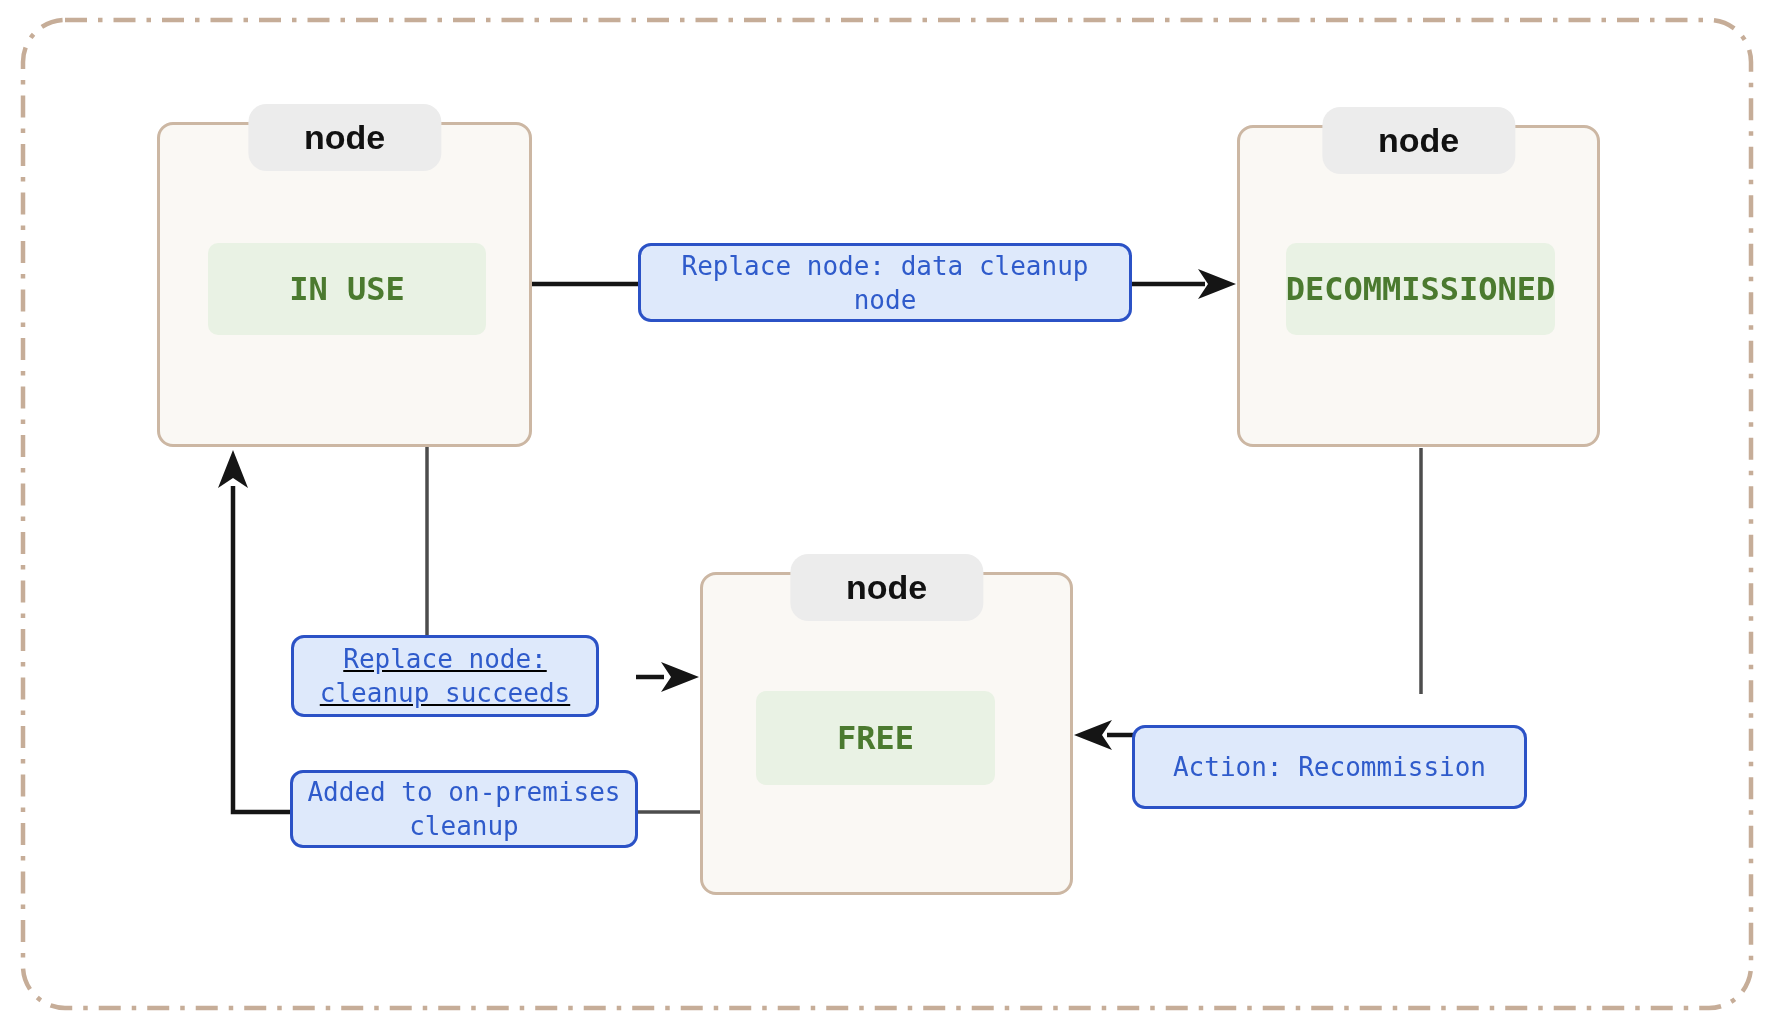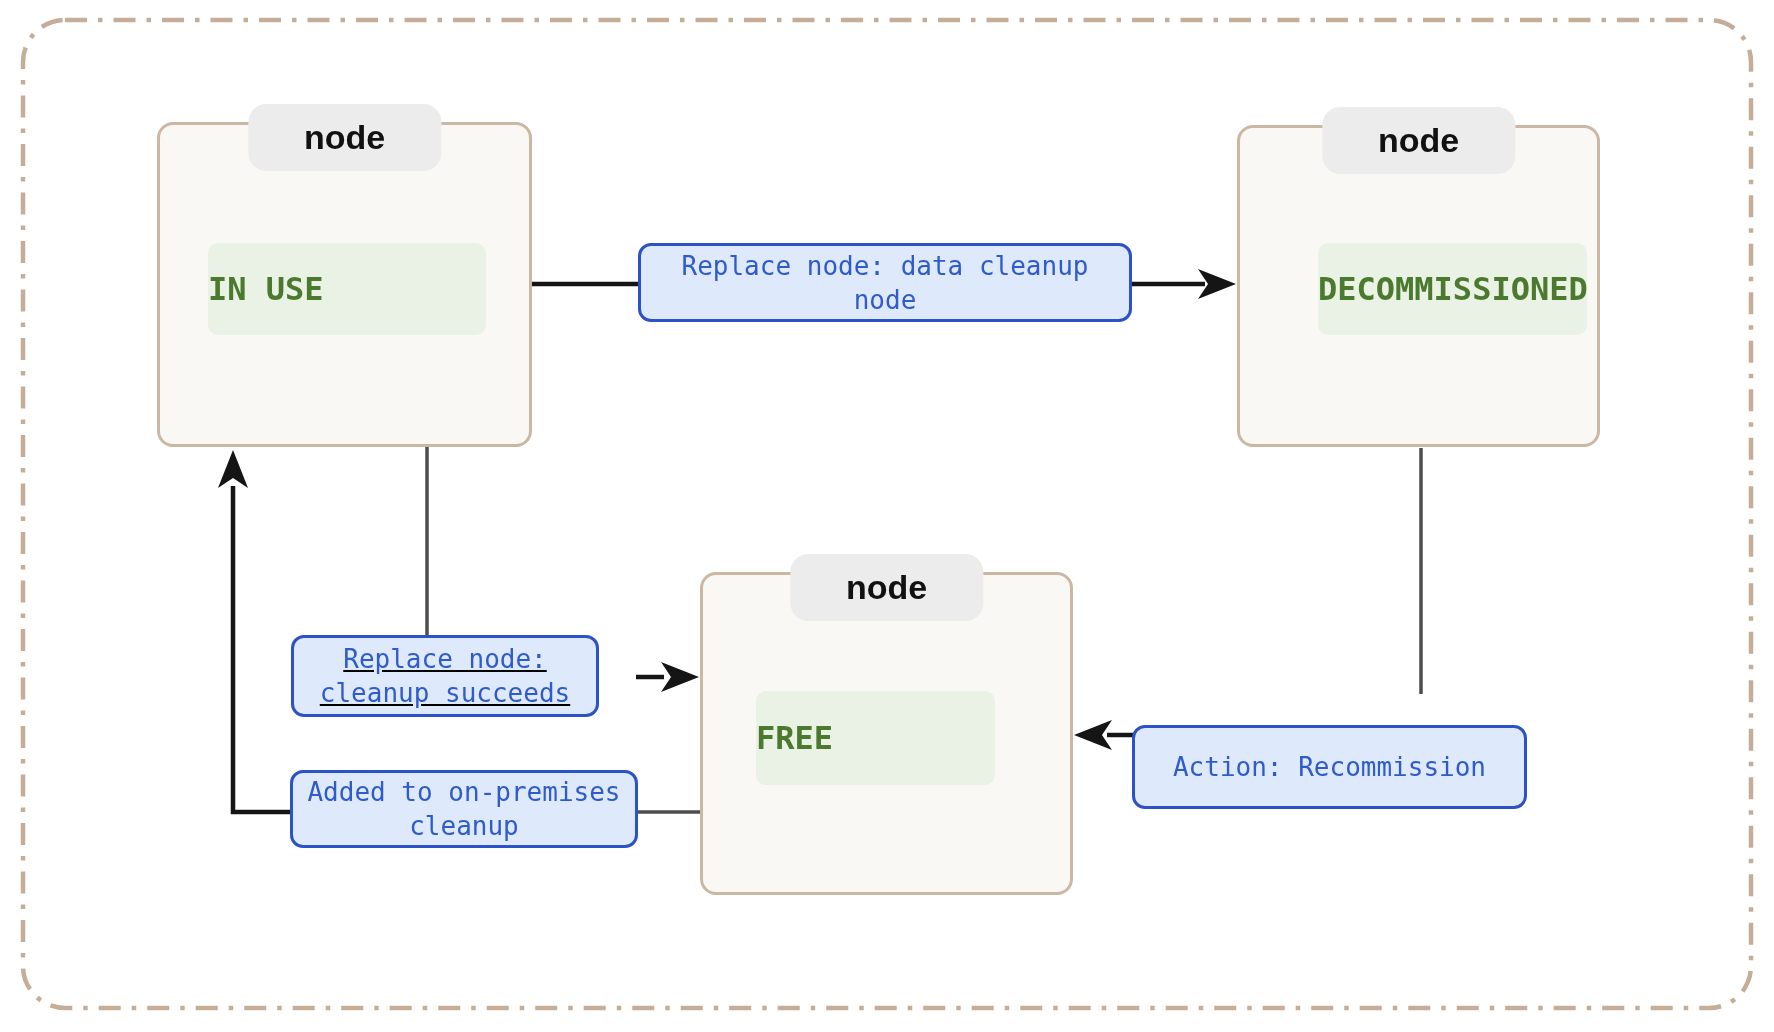--- a/index.html
+++ b/index.html
@@ -22,21 +22,21 @@
     position:absolute; top:-21px; left:50%; transform:translateX(-50%);
     height:35px; line-height:35px;
     background:#ececec; border-radius:18px;
     padding:16px 56px;
     font-weight:700; font-size:34px; color:#111111;
     white-space:nowrap;
   }
   .chip {
     position:absolute;
     background:#e9f2e4; border-radius:10px;
-    display:flex; align-items:center; justify-content:flex-start;
+    display:flex; align-items:center; justify-content:center;
     box-sizing:border-box;
   }
   .chip span {
     font-family:"DejaVu Sans Mono", monospace;
     font-weight:700; font-size:32px; color:#4b7a2f;
     white-space:nowrap;
   }
 
   
   .elabel {
@@ -90,21 +90,21 @@
     </div>
     <div class="chip" style="left:48px; top:118px; width:278px; height:92px;">
       <span>IN USE</span>
     </div>
   </div>
 
   <div class="node" style="left:1237px; top:125px; width:363px; height:322px;">
     <div class="node-tab">
       <span>node</span>
     </div>
-    <div class="chip" style="left:46px; top:115px; width:269px; height:92px;margin-left:32px;">
+    <div class="chip" style="left:46px; top:115px; width:269px; height:92px;">
       <span>DECOMMISSIONED</span>
     </div>
   </div>
 
   <div class="node" style="left:700px; top:572px; width:373px; height:323px;">
     <div class="node-tab">
       <span>node</span>
     </div>
     <div class="chip" style="left:53px; top:116px; width:239px; height:94px;">
       <span>FREE</span>

